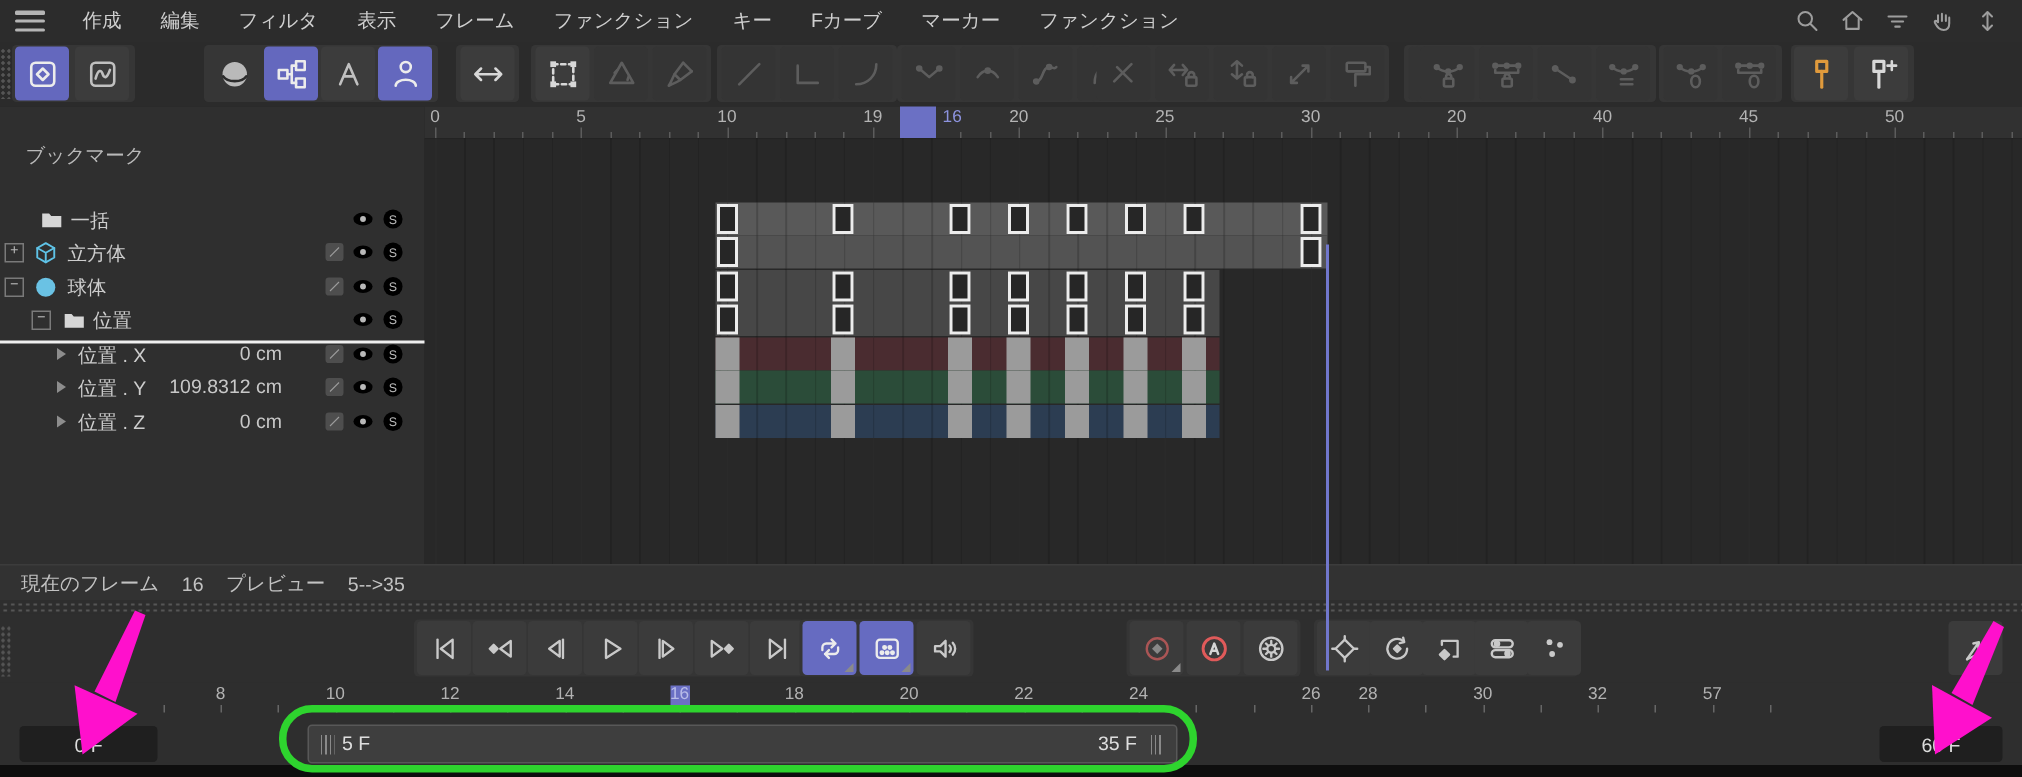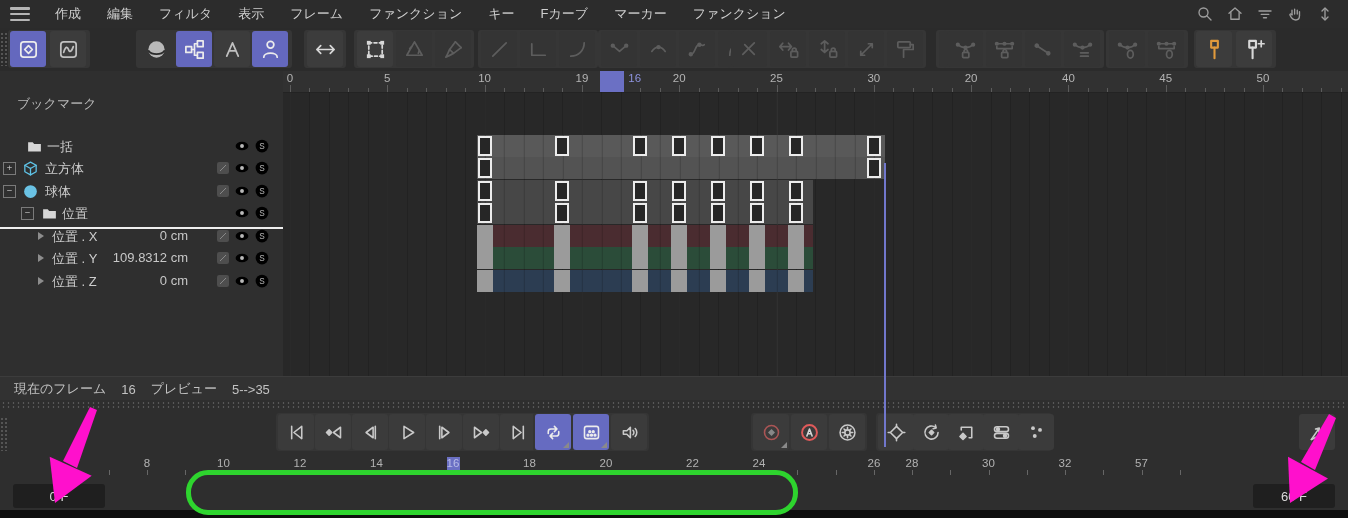--- a/index.html
+++ b/index.html
@@ -898,31 +898,37 @@
       <div class="b-tick" style="left: 1103.25px;"></div>
       <div class="b-tick" style="left: 1141.5px;"></div>
       <div class="b-tick" style="left: 1179.75px;"></div>
       <div class="b-label" style="left: 147px;">8</div>
       <div class="b-label" style="left: 223.5px;">10</div>
       <div class="b-label" style="left: 300px;">12</div>
       <div class="b-label" style="left: 376.5px;">14</div>
       <div class="b-label" style="left: 453px; color: rgb(185, 188, 232);">16</div>
       <div class="b-label" style="left: 529.5px;">18</div>
       <div class="b-label" style="left: 606px;">20</div>
-      <div class="b-label" style="left: 682.5px; margin-left: 10px;">22</div>
+      <div class="b-label" style="left: 682.5px;">22</div>
       <div class="b-label" style="left: 759px;">24</div>
       <div class="b-label" style="left: 874px;">26</div>
       <div class="b-label" style="left: 912px;">28</div>
       <div class="b-label" style="left: 988.5px;">30</div>
       <div class="b-label" style="left: 1065px;">32</div>
       <div class="b-label" style="left: 1141.5px;">57</div>
     </div>
 
   <div id="slider-row">
     <div class="f-field" style="left:13px;width:92px;">0 F</div>
+    <div id="range-bar">
+      <span class="range-grip" style="left:8px;"></span>
+      <span id="range-start-label">5 F</span>
+      <span id="range-end-label">35 F</span>
+      <span class="range-grip" style="right:8px;"></span>
+    </div>
     <div class="f-field" style="left:1253px;width:82px;">60 F</div>
   </div>
   <div id="bottom-strip"></div>
 
   <div id="green-box"></div>
   <svg id="anno" width="1348" height="518">
     <g fill="#ff10cc">
       <polygon points="97,410 90,407 63,461 77,468"></polygon>
       <polygon points="55,503 49.7,456.8 91.7,475.8"></polygon>
     </g>

